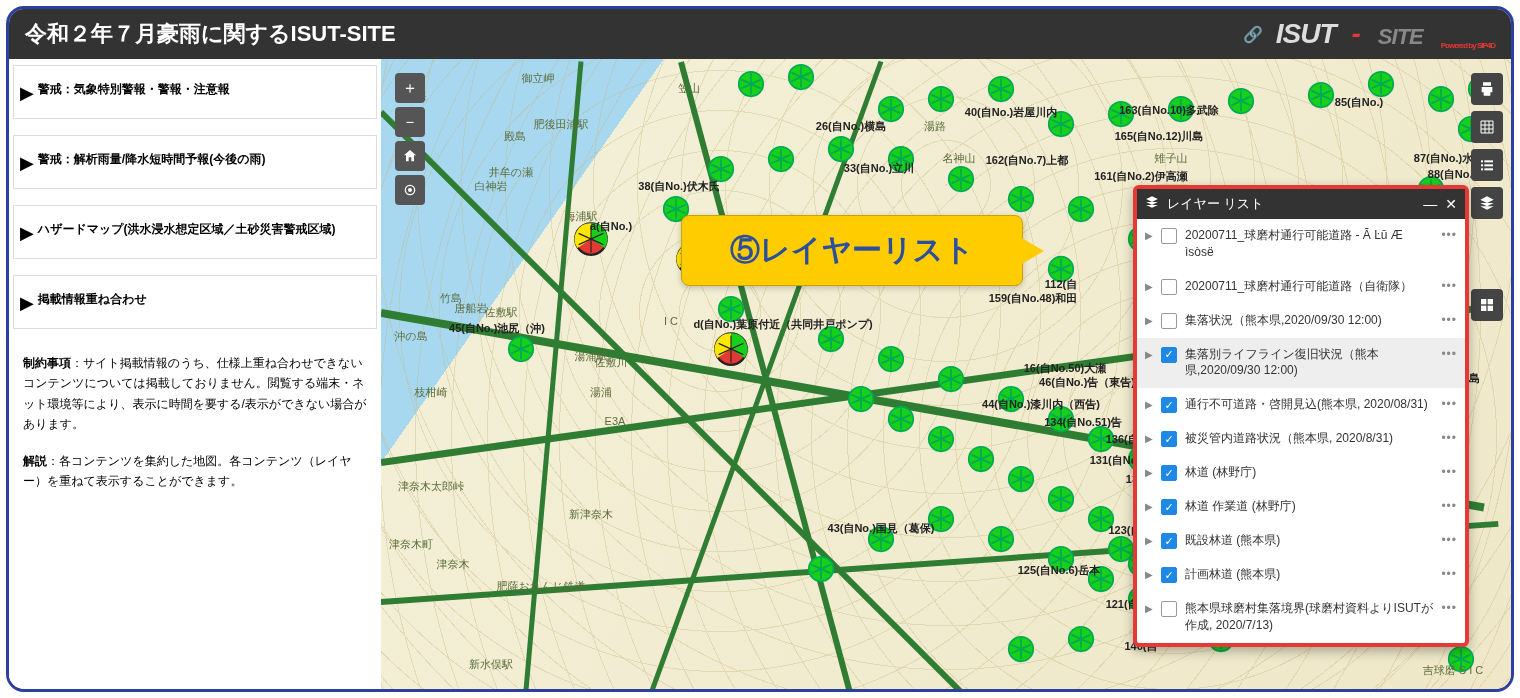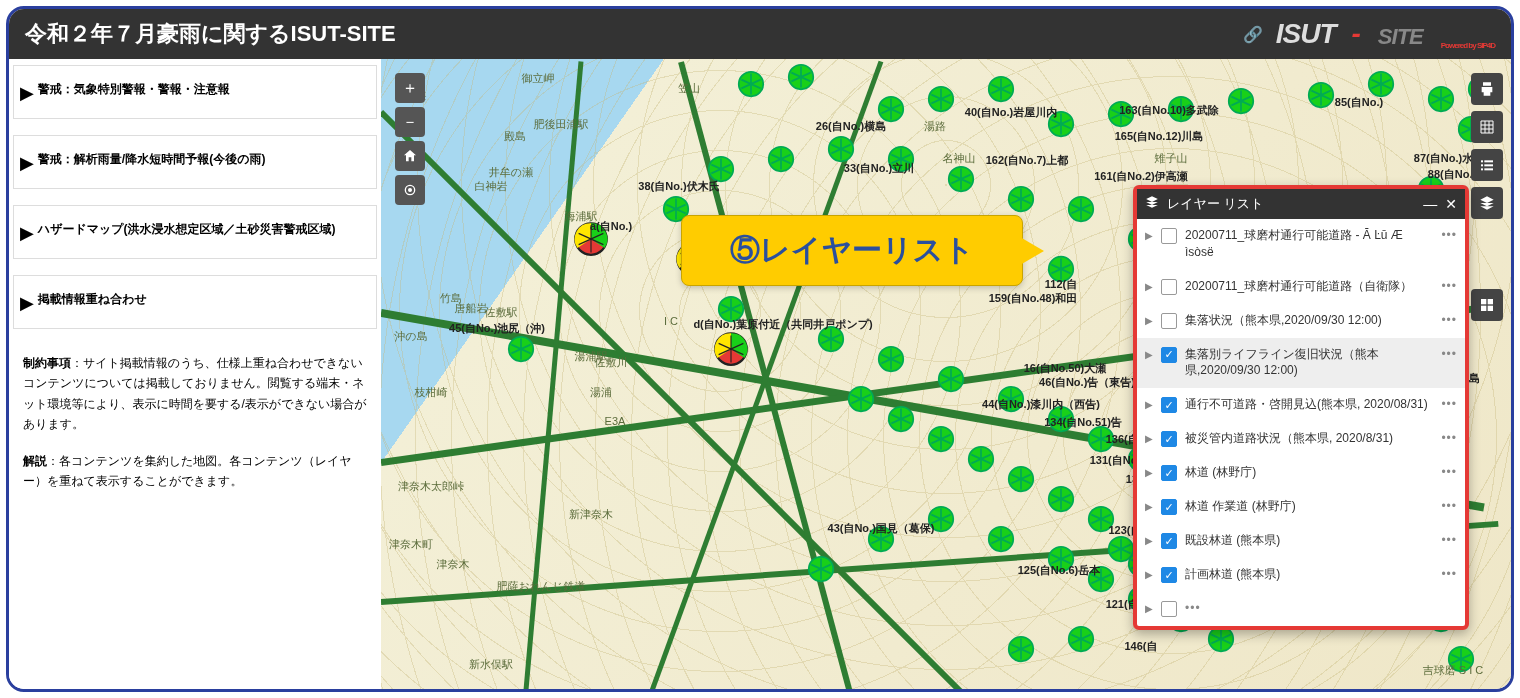--- a/index.html
+++ b/index.html
@@ -314,20 +314,21 @@
             </div>
             <div class="layer-row">
               <span class="arrow">▶</span>
               <span class="cb checked"></span>
               <span class="lbl">計画林道 (熊本県)</span>
               <span class="more">•••</span>
             </div>
             <div class="layer-row">
               <span class="arrow">▶</span>
               <span class="cb"></span>
+              <span class="lbl">熊本県球磨村集落境界(球磨村資料よりISUTが作成, 2020/7/13)</span>
               <span class="more">•••</span>
             </div>
           </div>
       </div>
 
     <div class="road" style="left: 0px; top: 250px; width: 1120px; height: 8px; transform: rotate(10deg);"></div>
         <div class="road" style="left: 0px; top: 50px; width: 900px; height: 6px; transform: rotate(45deg);"></div>
         <div class="road" style="left: 200px; top: 0px; width: 700px; height: 5px; transform: rotate(95deg);"></div>
         <div class="road" style="left: 0px; top: 400px; width: 1120px; height: 7px; transform: rotate(-8deg);"></div>
         <div class="road" style="left: 300px; top: 0px; width: 700px; height: 6px; transform: rotate(75deg);"></div>

